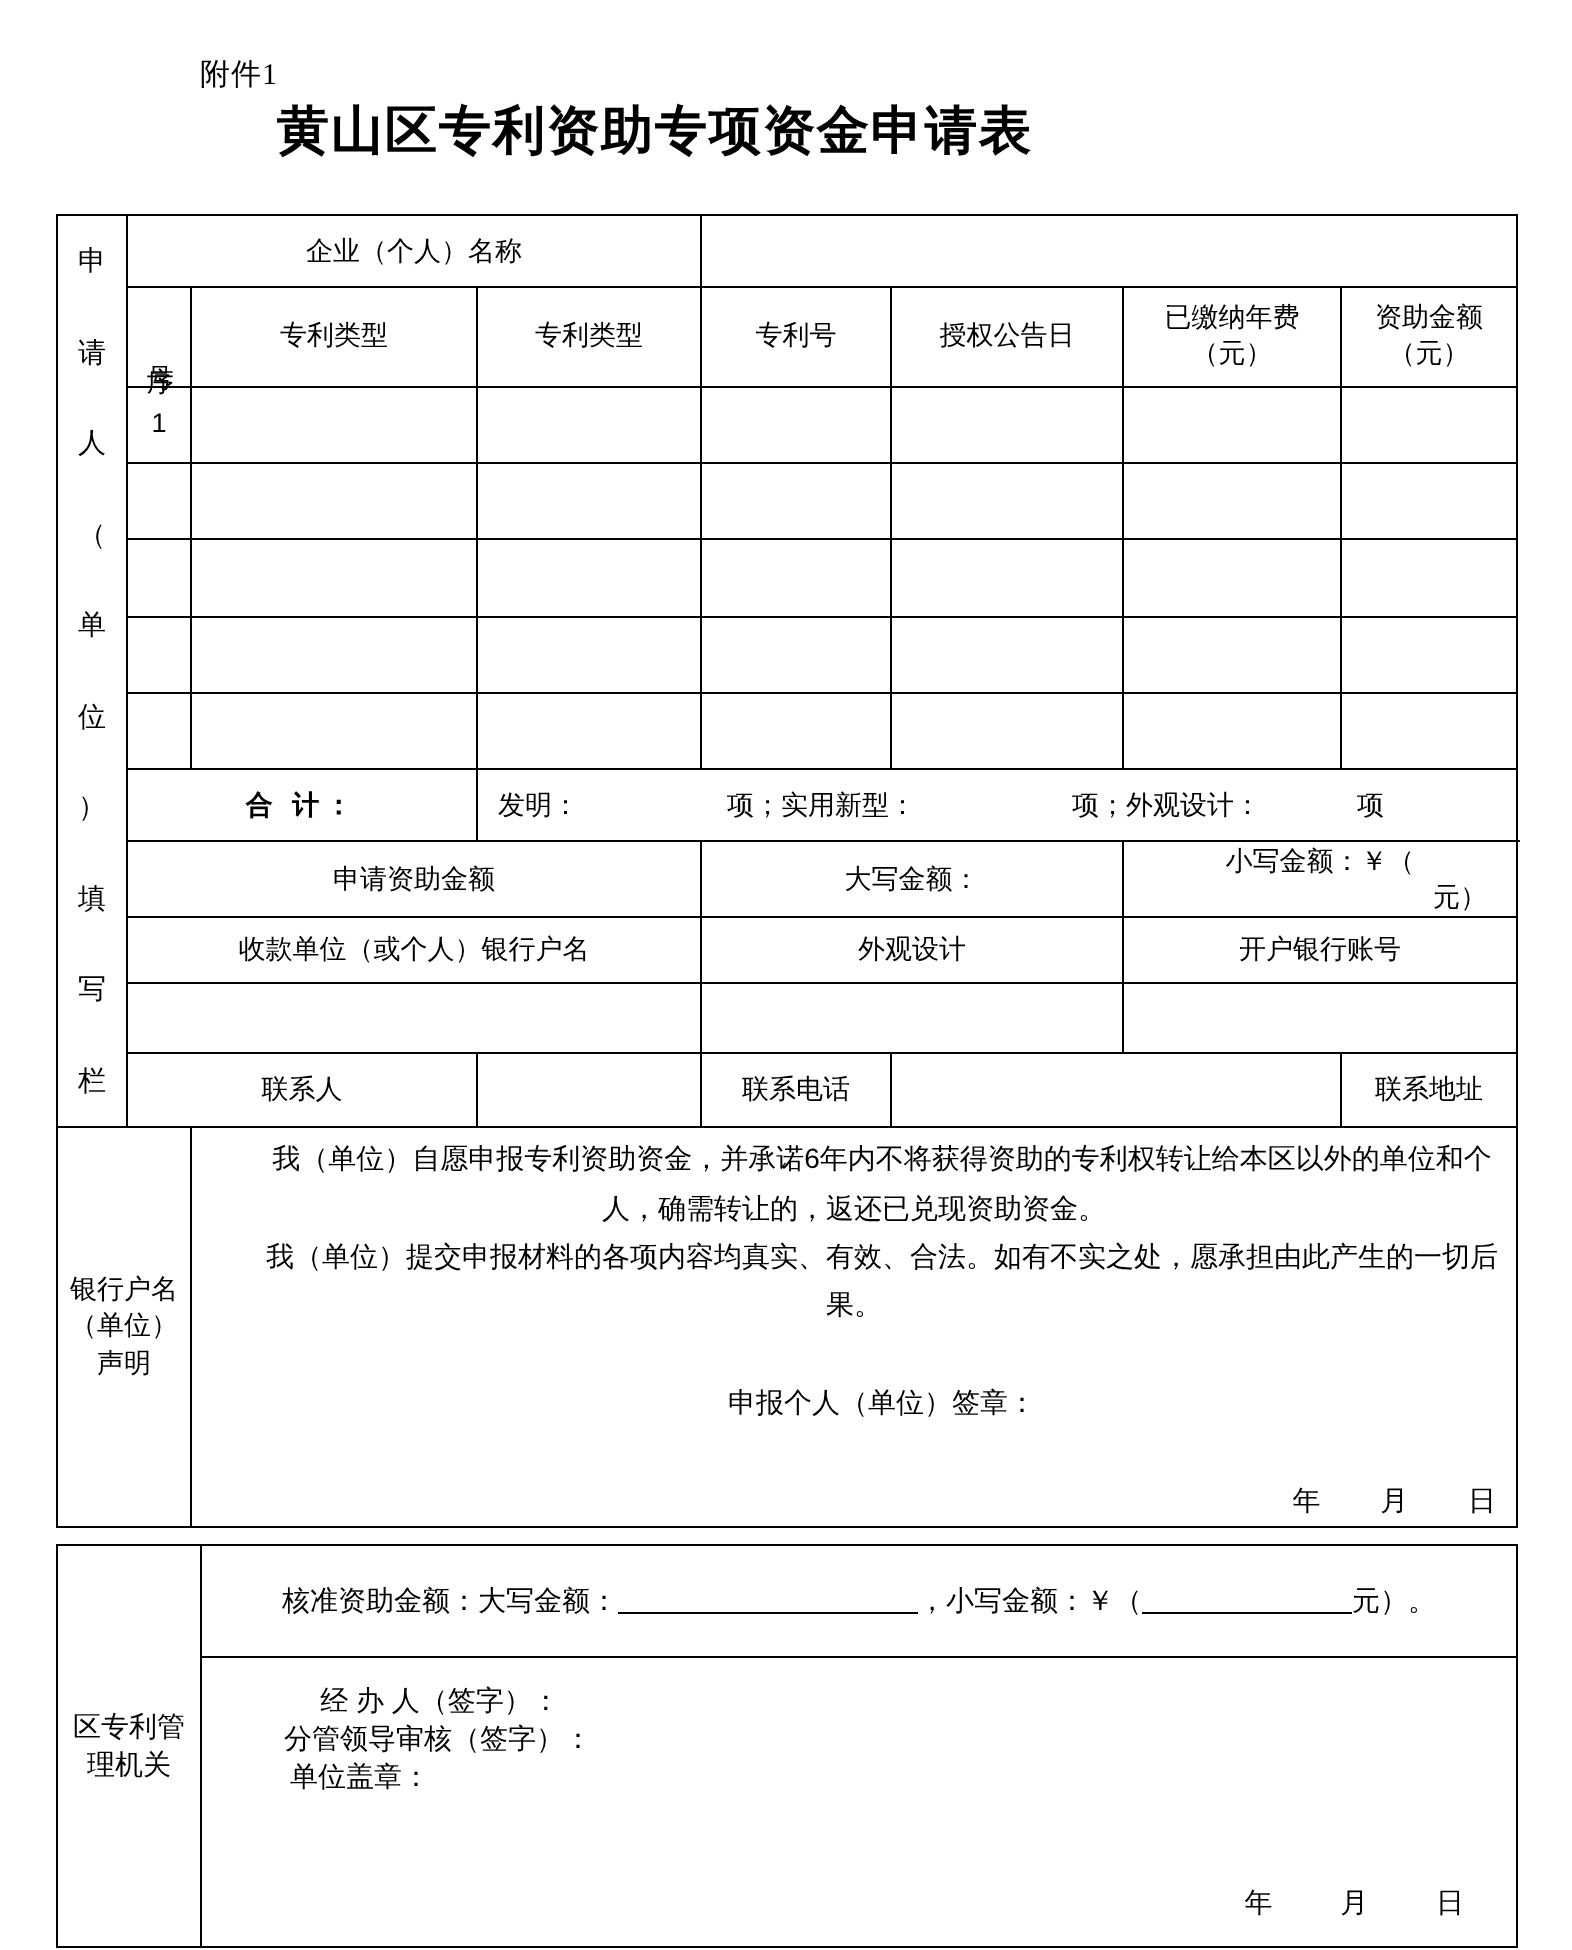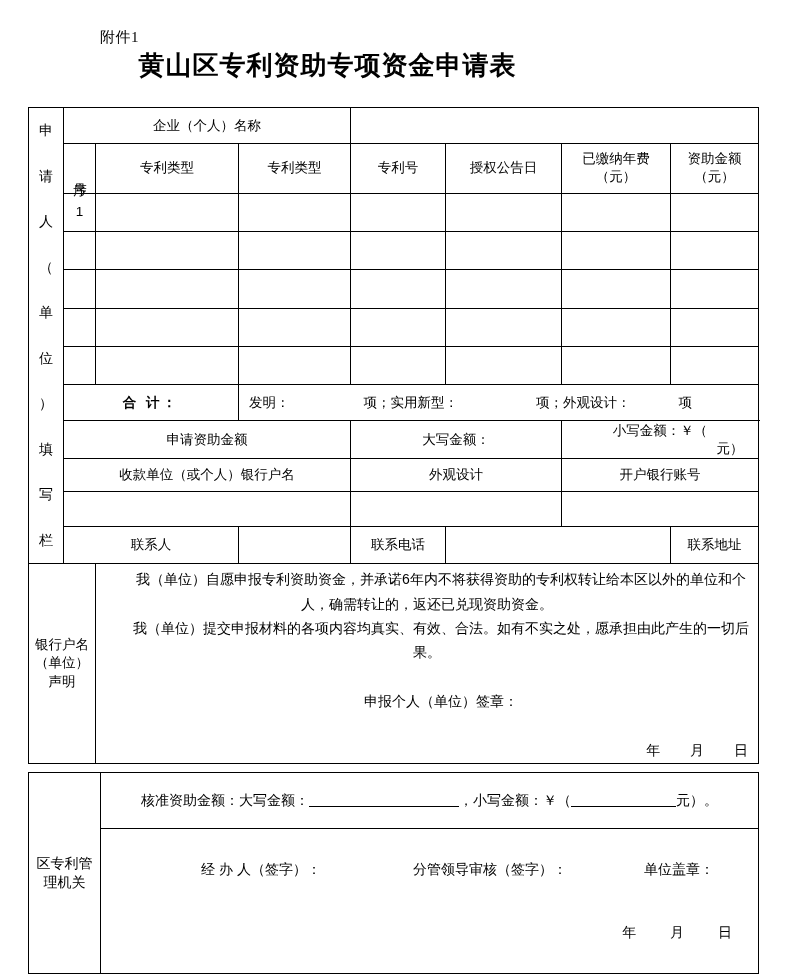--- a/index.html
+++ b/index.html
@@ -178,21 +178,22 @@
     vertical-align: -2px;
   }
   .sign-row {
     text-align: left;
     vertical-align: top;
     padding: 16px 10px 6px 10px;
     font-size: 14px;
   }
   .sign-flex {
     display: flex;
-    justify-content: flex-end;
+    justify-content: center;
+    flex-direction: column;
   }
   .sign-flex .s1 { width: 230px; }
   .sign-flex .s2 { width: 228px; }
   .sign-flex .s3 { width: 150px; }
   .sign-date {
     margin-top: 44px;
     text-align: right;
     padding-right: 22px;
   }
   .sign-date span { margin-left: 30px; }

